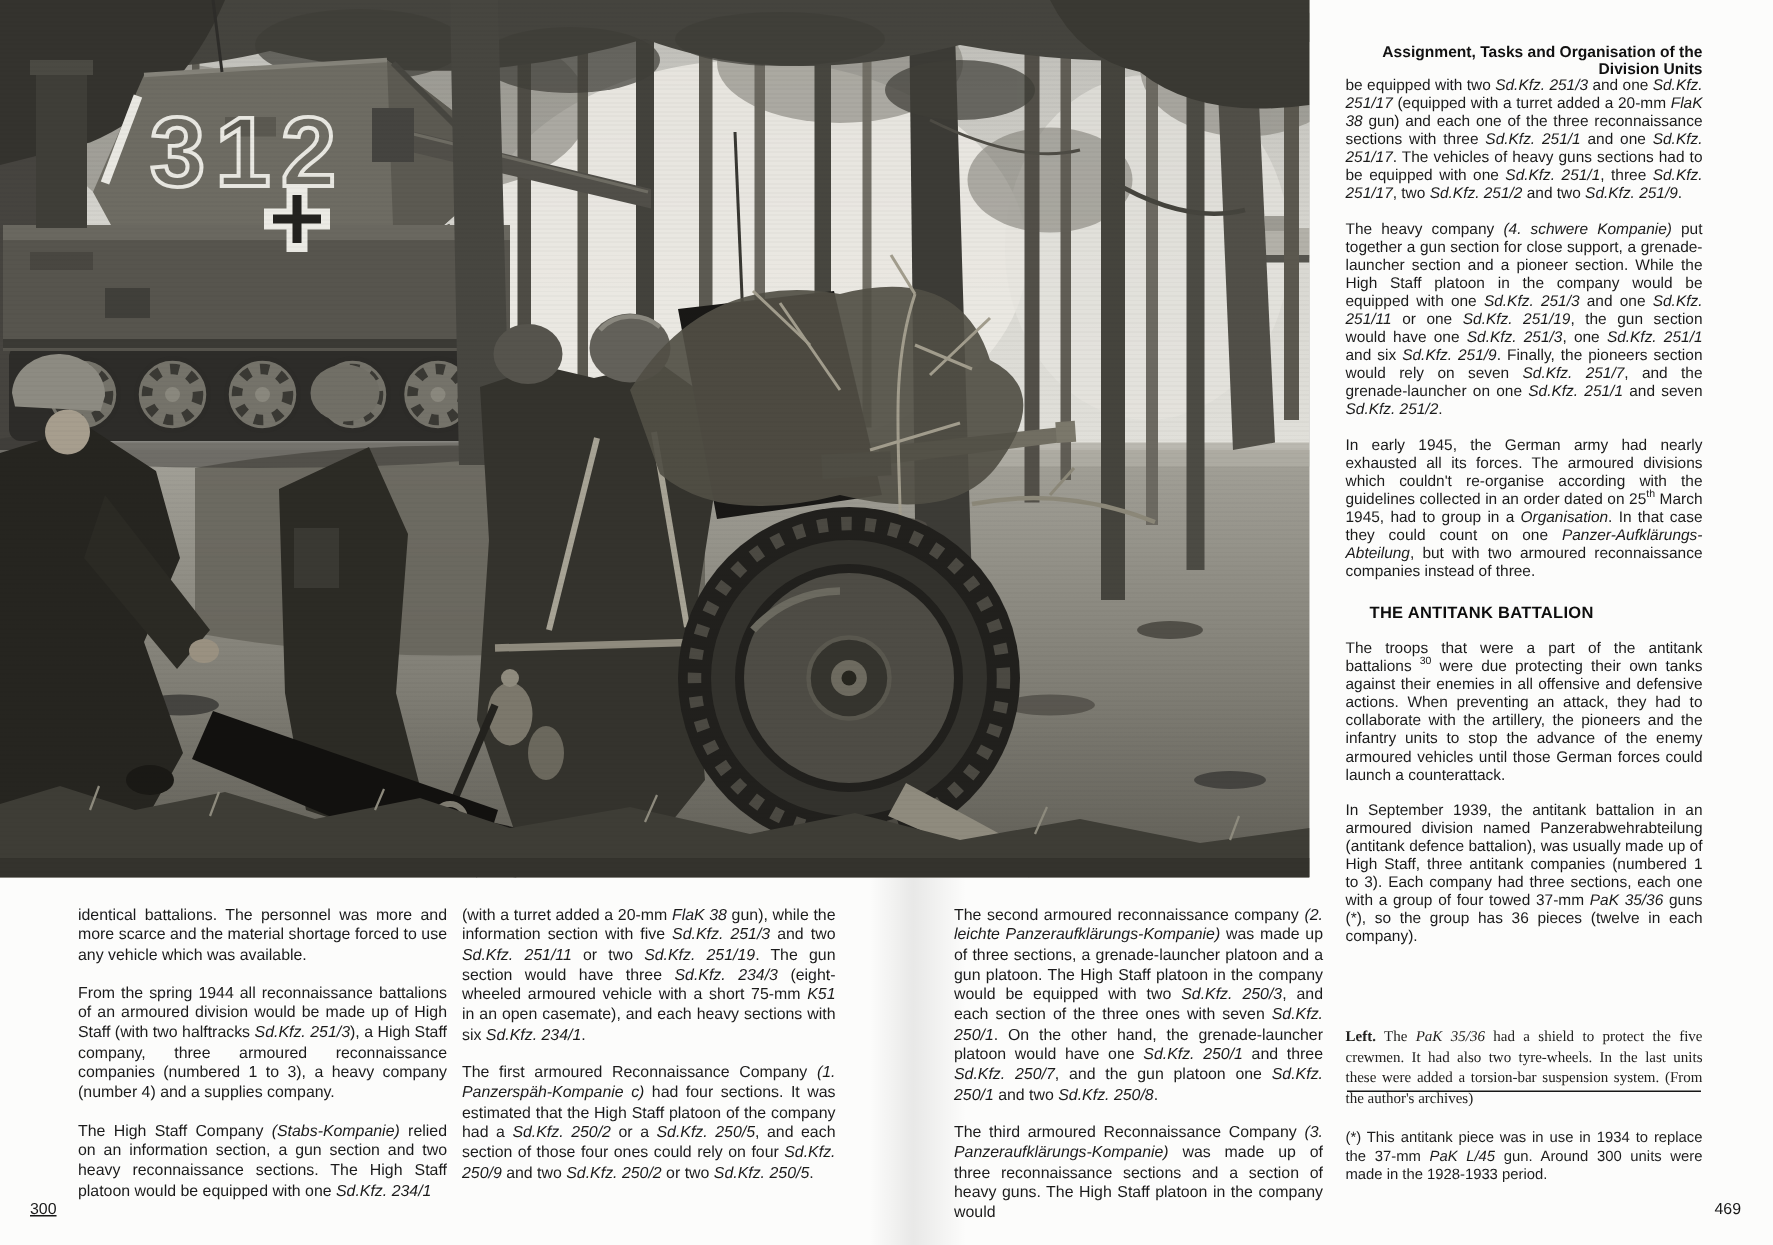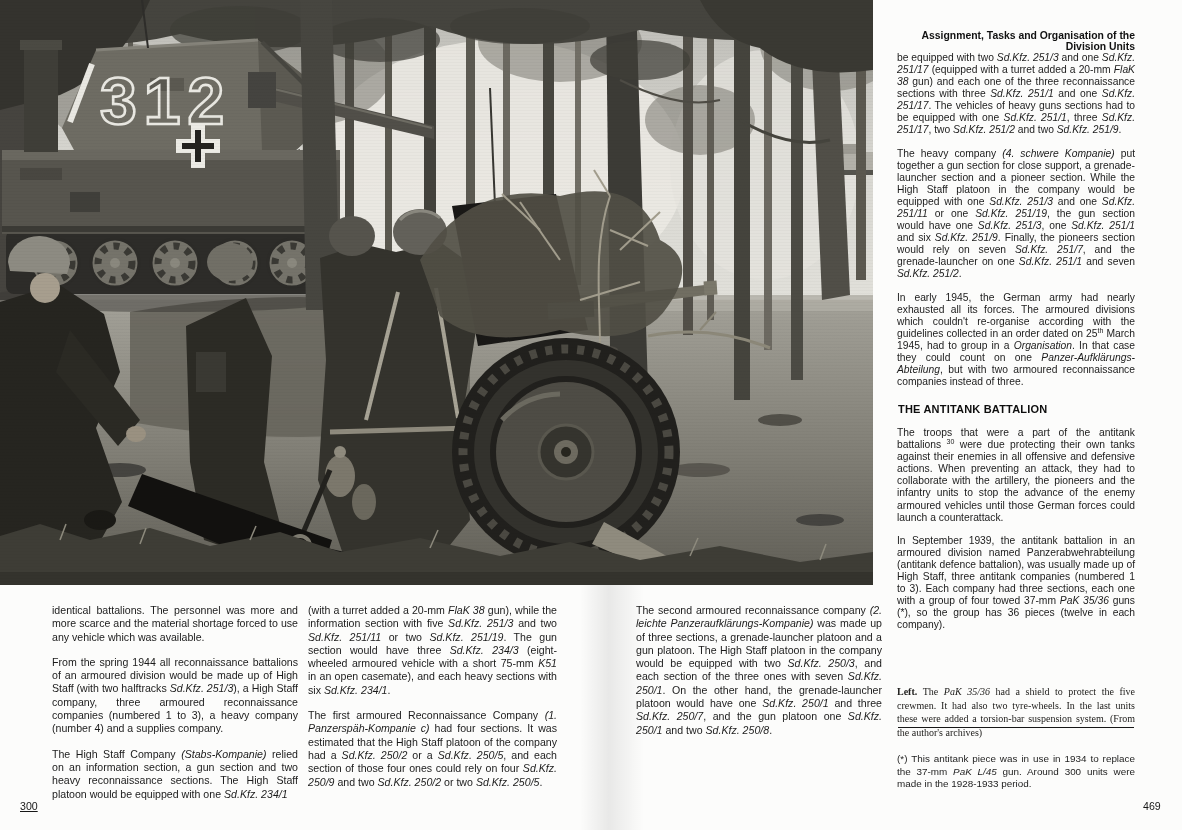--- a/index.html
+++ b/index.html
@@ -38,21 +38,21 @@
   
   .rp { position:absolute; left:897px; top:0; width:238px; height:800px; }
   .running-header {
     position:absolute; top:30px; left:0; width:238px;
     text-align:right; font-size:10.4px; font-weight:bold; color:#111;
   }
   .rp-body { position:absolute; top:52px; left:0; width:238px; }
   .rp-body p { font-size:10.3px; line-height:12.05px; margin-bottom:11.5px; }
   .section-heading {
     font-size:11px; font-weight:bold; letter-spacing:.2px;
-    margin:15px 0 12px 1px; color:#0e0e0e;
+    margin:15px 0 12px 16px; color:#0e0e0e;
   }
   .caption {
     position:absolute; top:685px; left:0; width:238px;
     font-family:"Liberation Serif", serif;
     font-size:10px; line-height:13.6px; text-align:justify; color:#22211f;
   }
   .caption b { font-weight:bold; }
   .rule {
     position:absolute; top:727px; left:1px; width:236px;
     border-top:1.6px solid #161616;
@@ -293,20 +293,21 @@
     <p>identical battalions. The personnel was more and more scarce and the material shortage forced to use any vehicle which was available.</p>
     <p>From the spring 1944 all reconnaissance battalions of an armoured division would be made up of High Staff (with two halftracks <i>Sd.Kfz. 251/3</i>), a High Staff company, three armoured reconnaissance companies (numbered 1 to 3), a heavy company (number 4) and a supplies company.</p>
     <p>The High Staff Company <i>(Stabs-Kompanie)</i> relied on an information section, a gun section and two heavy reconnaissance sections. The High Staff platoon would be equipped with one <i>Sd.Kfz. 234/1</i></p>
   </div>
 <div class="col" id="col2">
     <p>(with a turret added a 20-mm <i>FlaK 38</i> gun), while the information section with five <i>Sd.Kfz. 251/3</i> and two <i>Sd.Kfz. 251/11</i> or two <i>Sd.Kfz. 251/19</i>. The gun section would have three <i>Sd.Kfz. 234/3</i> (eight-wheeled armoured vehicle with a short 75-mm <i>K51</i> in an open casemate), and each heavy sections with six <i>Sd.Kfz. 234/1</i>.</p>
     <p>The first armoured Reconnaissance Company <i>(1. Panzerspäh-Kompanie c)</i> had four sections. It was estimated that the High Staff platoon of the company had a <i>Sd.Kfz. 250/2</i> or a <i>Sd.Kfz. 250/5</i>, and each section of those four ones could rely on four <i>Sd.Kfz. 250/9</i> and two <i>Sd.Kfz. 250/2</i> or two <i>Sd.Kfz. 250/5</i>.</p>
   </div>
 <div class="col" id="col3">
     <p>The second armoured reconnaissance company <i>(2. leichte Panzeraufklärungs-Kompanie)</i> was made up of three sections, a grenade-launcher platoon and a gun platoon. The High Staff platoon in the company would be equipped with two <i>Sd.Kfz. 250/3</i>, and each section of the three ones with seven <i>Sd.Kfz. 250/1</i>. On the other hand, the grenade-launcher platoon would have one <i>Sd.Kfz. 250/1</i> and three <i>Sd.Kfz. 250/7</i>, and the gun platoon one <i>Sd.Kfz. 250/1</i> and two <i>Sd.Kfz. 250/8</i>.</p>
+    <p>The third armoured Reconnaissance Company <i>(3. Panzeraufklärungs-Kompanie)</i> was made up of three reconnaissance sections and a section of heavy guns. The High Staff platoon in the company would</p>
   </div>
 
 <div class="pagenum" id="pn-left">300</div>
 
 <div class="rp">
   <div class="running-header">Assignment, Tasks and Organisation of the Division Units</div>
 
   <div class="rp-body">
     <div>
         <p>be equipped with two <i>Sd.Kfz. 251/3</i> and one <i>Sd.Kfz. 251/17</i> (equipped with a turret added a 20-mm <i>FlaK 38</i> gun) and each one of the three reconnaissance sections with three <i>Sd.Kfz. 251/1</i> and one <i>Sd.Kfz. 251/17</i>. The vehicles of heavy guns sections had to be equipped with one <i>Sd.Kfz. 251/1</i>, three <i>Sd.Kfz. 251/17</i>, two <i>Sd.Kfz. 251/2</i> and two <i>Sd.Kfz. 251/9</i>.</p>

